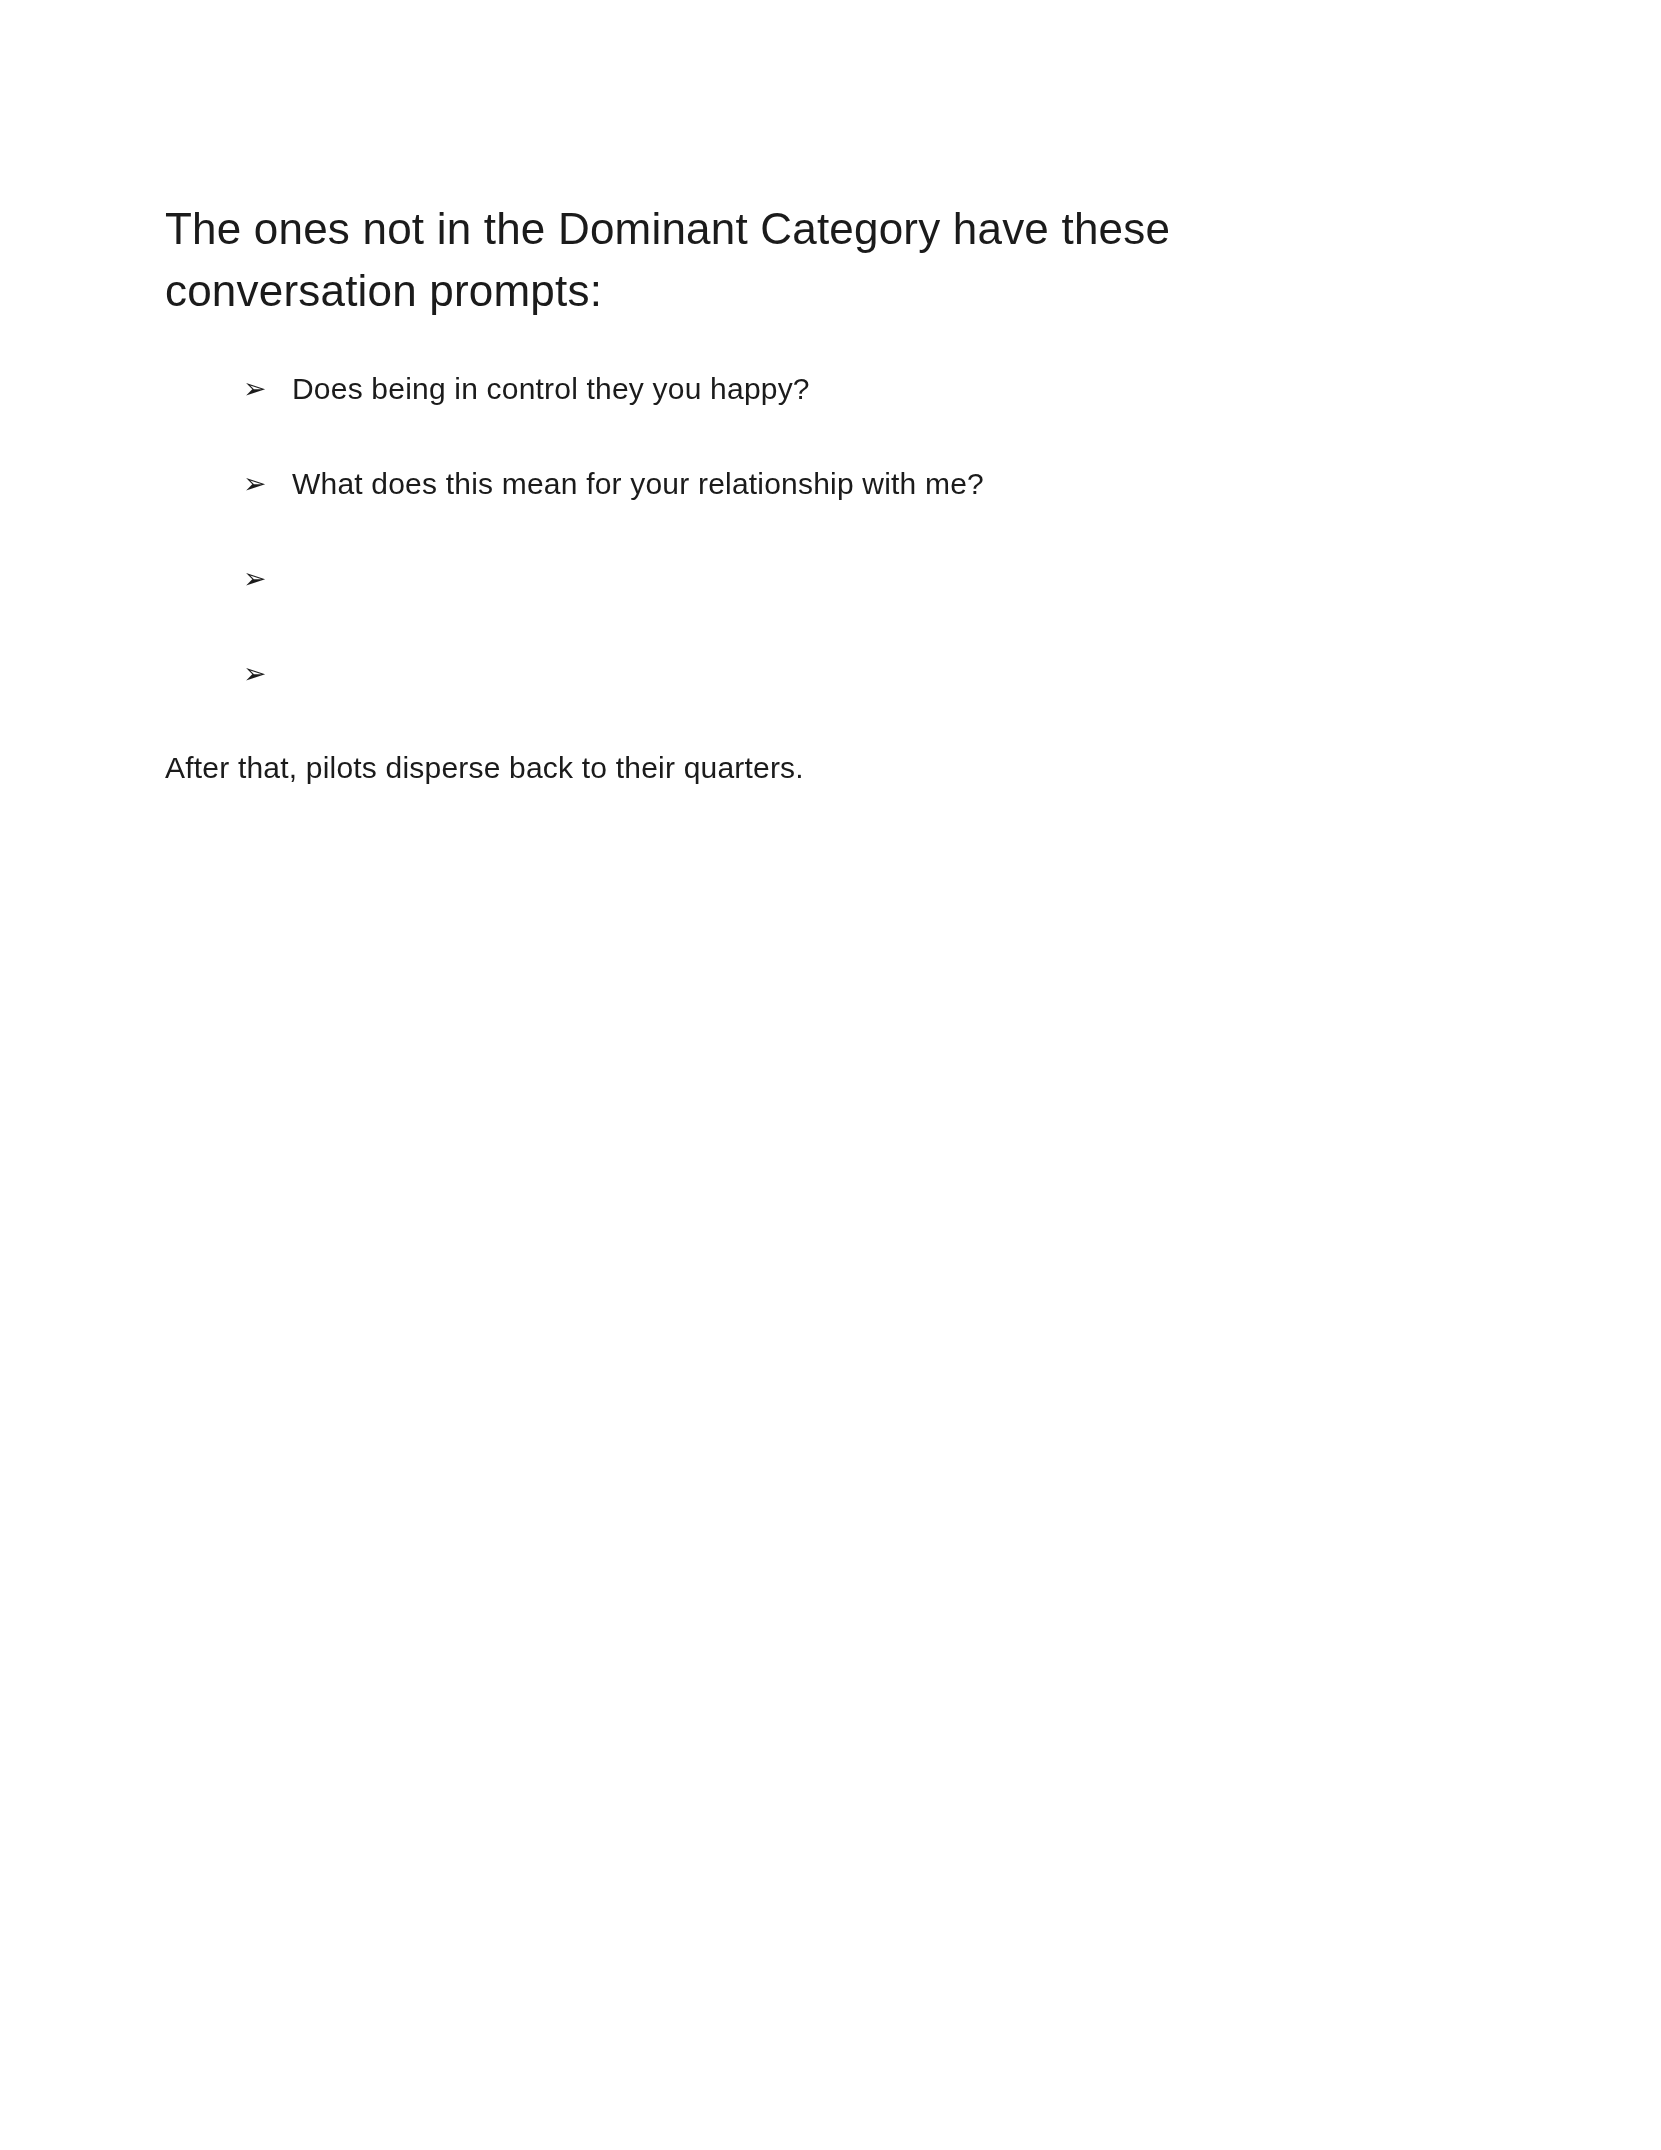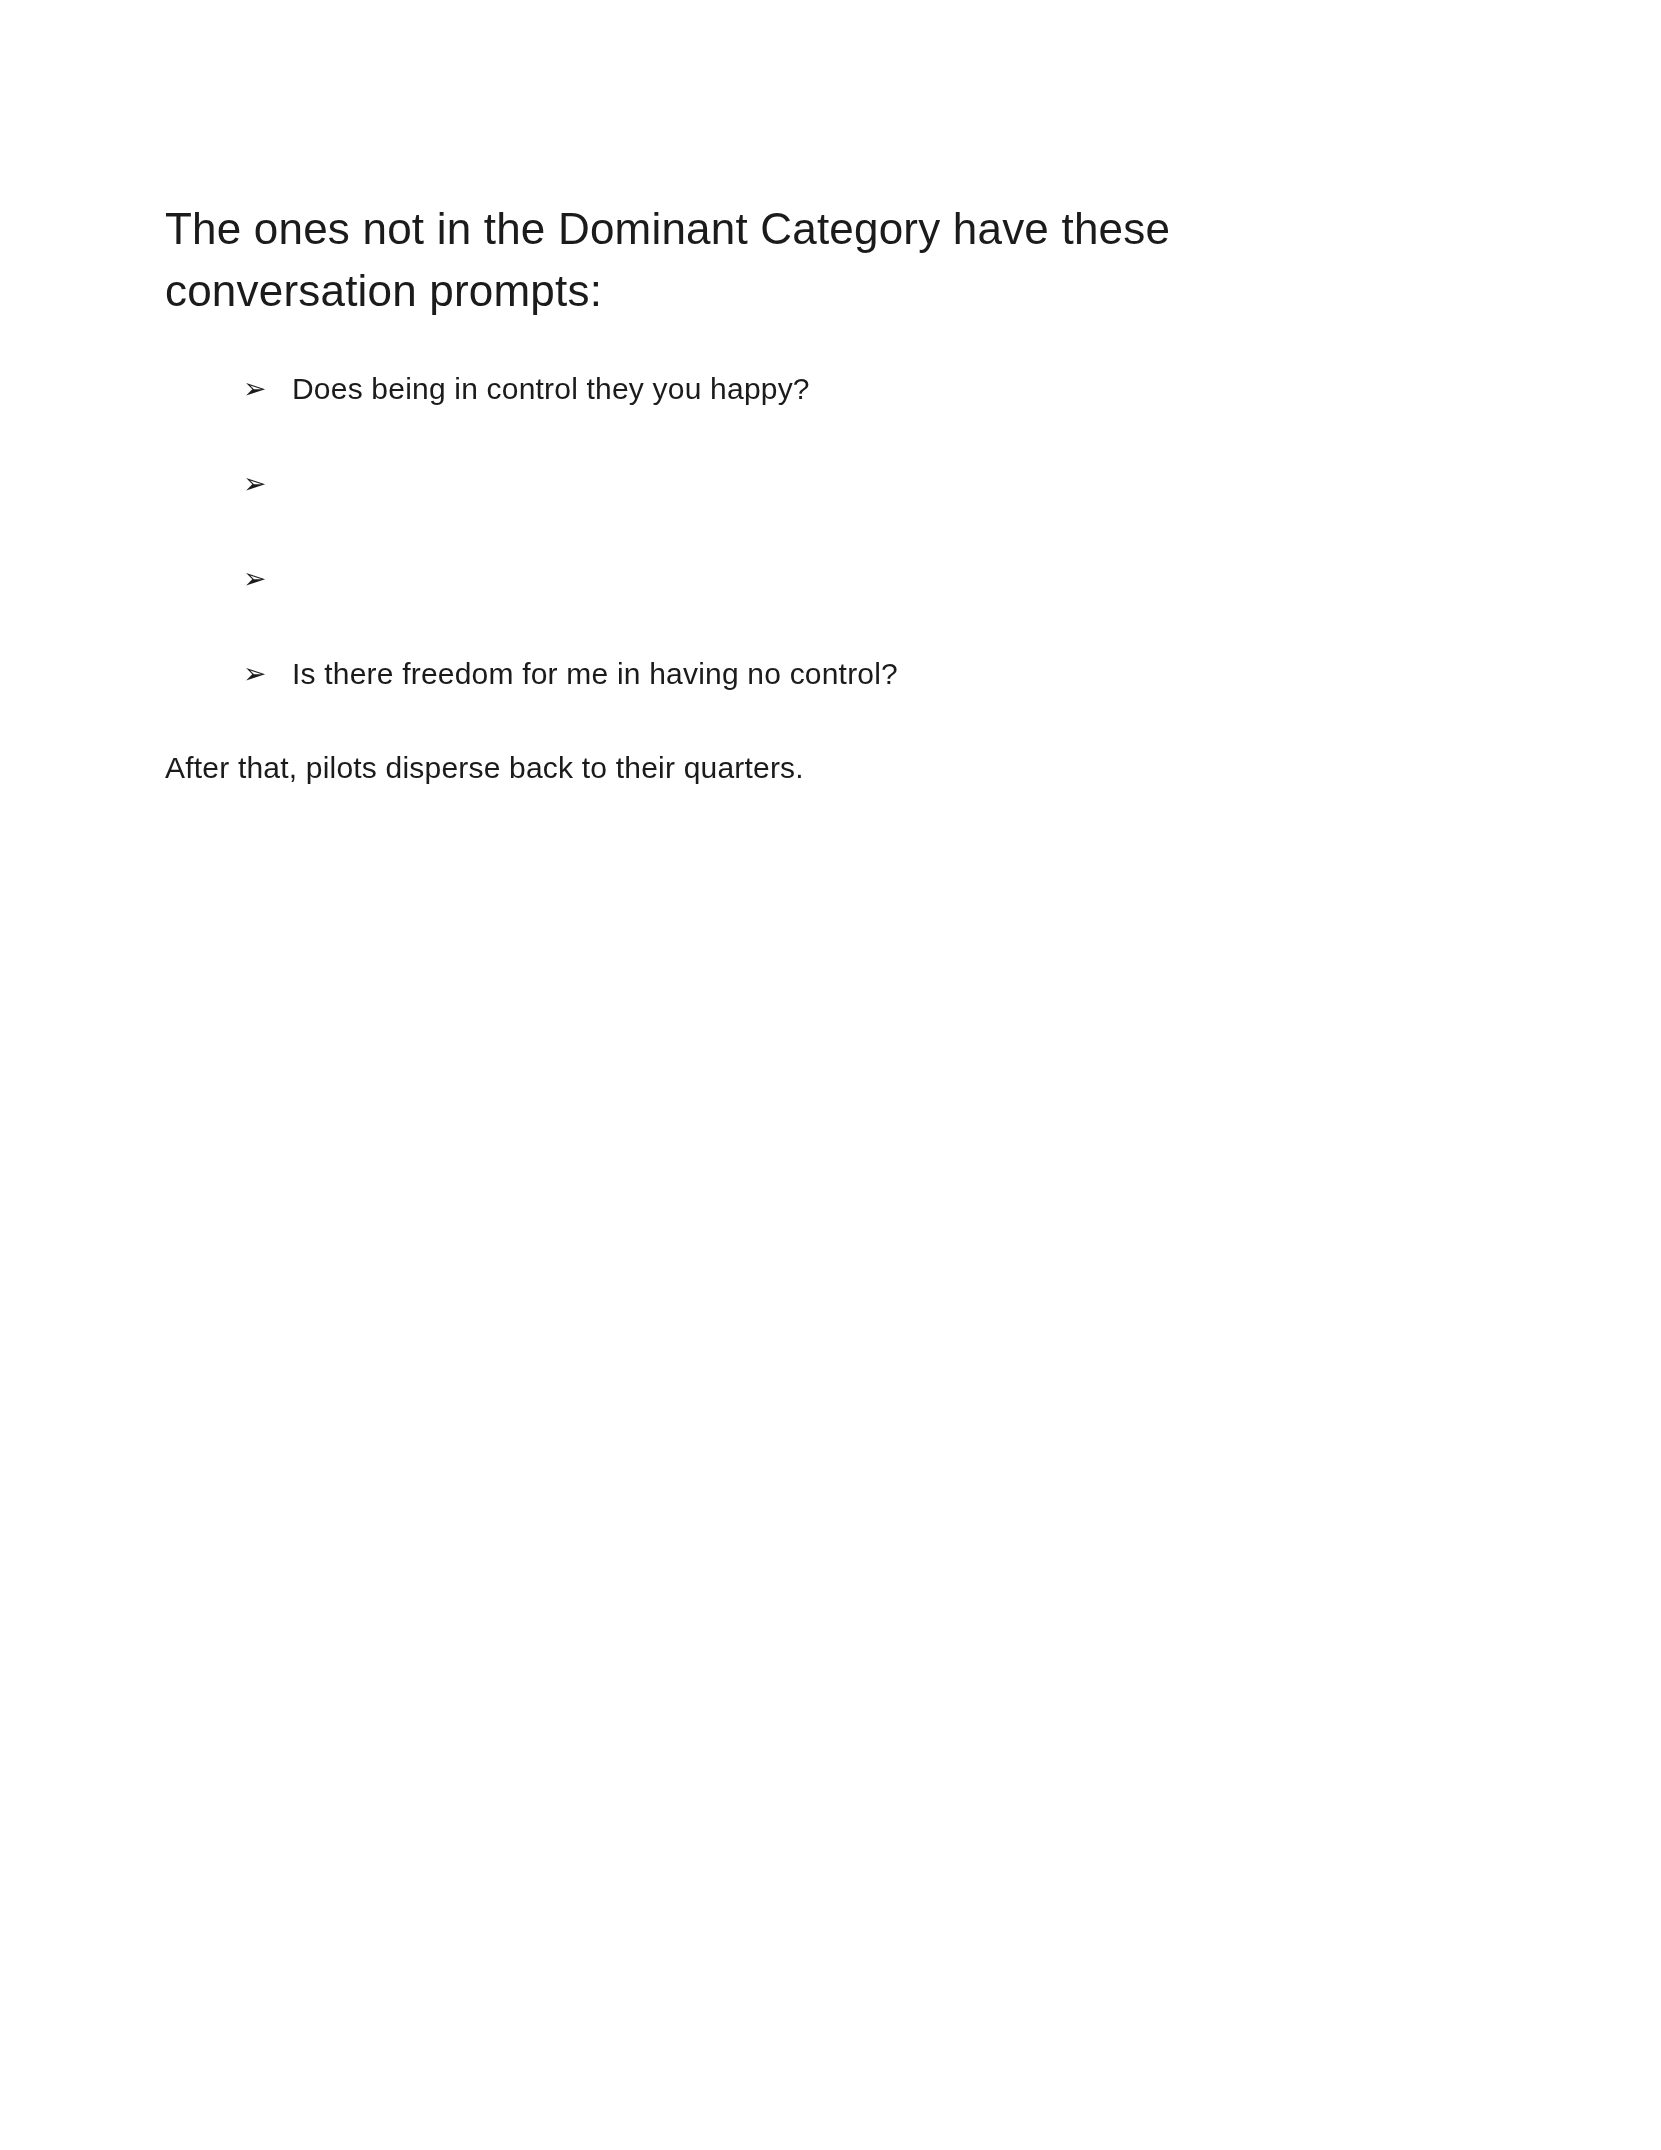--- a/index.html
+++ b/index.html
@@ -71,26 +71,26 @@
   <h1 class="doc-heading">The ones not in the Dominant Category have these
 conversation prompts:</h1>
 
   <ul class="prompt-list">
     <li class="prompt-item">
       <span class="bullet-marker">➢</span>
       <span class="prompt-text">Does being in control they you happy?</span>
     </li>
     <li class="prompt-item">
       <span class="bullet-marker">➢</span>
+      <span class="prompt-text">What does this mean for your relationship with me?</span>
     </li>
     <li class="prompt-item">
       <span class="bullet-marker">➢</span>
     </li>
     <li class="prompt-item">
       <span class="bullet-marker">➢</span>
-      <span class="prompt-text">Is there freedom for me in having no control?</span>
     </li>
   </ul>
 
 
   <p class="doc-paragraph para-2">After that, pilots disperse back to their quarters.</p>
 
 </div>
 
 </body></html>

